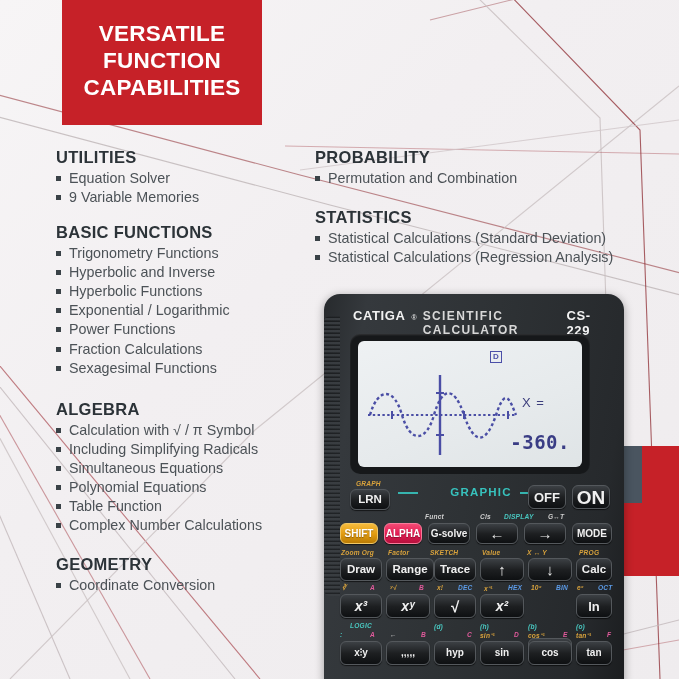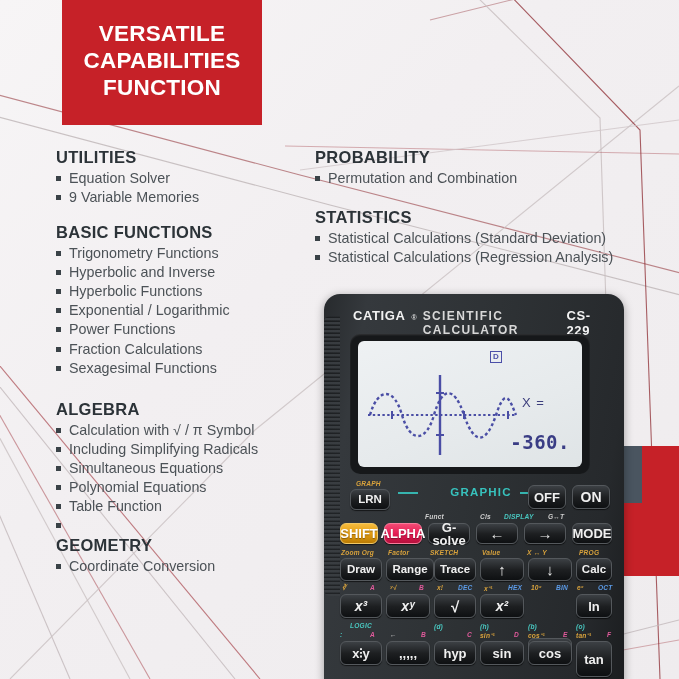--- a/index.html
+++ b/index.html
@@ -121,21 +121,21 @@
   .krow{position:absolute;left:0;width:300px;height:30px;}
   .key{
     position:absolute;box-sizing:border-box;
     background:linear-gradient(180deg,#3c4044 0%,#1d1f21 52%,#0e1012 100%);
     border:1px solid #54585c;border-radius:6px;
     color:#f0f0f0;font-size:11.5px;font-weight:bold;
     display:flex;align-items:center;justify-content:center;
     text-align:center;line-height:1;
     box-shadow:0 1px 1px rgba(0,0,0,.6);
   }
-  .key.sm{font-size:13px;}
+  .key.sm{font-size:10px;}
   .key.orange{
     background:linear-gradient(180deg,#f6bb3c 0%,#e09a10 55%,#b97b05 100%);
     border-color:#f0c765;color:#fff;text-shadow:0 1px 1px rgba(0,0,0,.35);
   }
   .key.pink{
     background:linear-gradient(180deg,#f44a74 0%,#e21a52 55%,#b5103c 100%);
     border-color:#f77b9a;color:#fff;text-shadow:0 1px 1px rgba(0,0,0,.35);
   }
   .key.arrow{font-size:15px;color:#e9e9e9;}
   .klabel{
@@ -179,22 +179,22 @@
       <path d="M595 655 L679 640" stroke="#9c2b33" opacity=".35"></path>
     </g>
   </svg>
 
   <div class="corner-block"></div>
   <div class="gray-tab"></div>
 
   <div class="banner">
     <div class="banner-title">
       <div>VERSATILE</div>
+      <div>FUNCTION</div>
       <div>CAPABILITIES</div>
-      <div>FUNCTION</div>
     </div>
   </div>
 
   <div class="col col-left">
 
     <div class="sec">
       <div class="sec-head">UTILITIES</div>
       <ul class="feat">
         <li><span class="bullet"></span><span>Equation Solver</span></li>
         <li><span class="bullet"></span><span>9 Variable Memories</span></li>
@@ -215,21 +215,21 @@
     </div>
 
     <div class="sec" style="margin-top:22px;">
       <div class="sec-head">ALGEBRA</div>
       <ul class="feat">
         <li><span class="bullet"></span><span>Calculation with √ / π  Symbol</span></li>
         <li><span class="bullet"></span><span>Including Simplifying Radicals</span></li>
         <li><span class="bullet"></span><span>Simultaneous Equations</span></li>
         <li><span class="bullet"></span><span>Polynomial Equations</span></li>
         <li><span class="bullet"></span><span>Table Function</span></li>
-        <li><span class="bullet"></span></li>
+        <li><span class="bullet"></span><span>Complex Number Calculations</span></li>
       </ul>
     </div>
 
     <div class="sec" style="margin-top:20px;">
       <div class="sec-head">GEOMETRY</div>
       <ul class="feat">
         <li><span class="bullet"></span><span>Coordinate Conversion</span></li>
       </ul>
     </div>
   </div>
@@ -287,21 +287,21 @@
 
     <div class="keys">
 
       <div class="krow" style="top:0;">
         <div class="klabel lab-y" style="left:32px;top:0;">GRAPH</div>
         <div class="key" style="left:26px;top:9px;width:40px;height:21px;">LRN</div>
         <div class="graphic-line" style="left:74px;width:20px;"></div>
         <div class="graphic-word">GRAPHIC</div>
         <div class="graphic-line" style="left:196px;width:20px;"></div>
         <div class="key" style="left:204px;top:5px;width:38px;height:24px;font-size:13px;">OFF</div>
-        <div class="key" style="left:248px;top:5px;width:38px;height:24px;font-size:14px;">ON</div>
+        <div class="key" style="left:248px;top:5px;width:38px;height:24px;font-size:19px;">ON</div>
       </div>
 
       <div class="krow" style="top:41px;">
         <div class="klabel lab-w" style="left:101px;top:-8px;">Funct</div>
         <div class="klabel lab-w" style="left:156px;top:-8px;">Cls</div>
         <div class="klabel lab-c" style="left:180px;top:-8px;">DISPLAY</div>
         <div class="klabel lab-w" style="left:224px;top:-8px;">G↔T</div>
 
         <div class="key orange sm" style="left:16px;top:2px;width:38px;height:21px;">SHIFT</div>
         <div class="key pink sm" style="left:60px;top:2px;width:38px;height:21px;">ALPHA</div>
@@ -365,19 +365,19 @@
         <div class="klabel lab-p" style="left:239px;top:3px;">E</div>
         <div class="klabel lab-c" style="left:252px;top:-5px;">(o)</div>
         <div class="klabel lab-y" style="left:252px;top:3px;">tan⁻¹</div>
         <div class="klabel lab-p" style="left:283px;top:3px;">F</div>
 
         <div class="key sm" style="left:16px;top:13px;width:42px;height:24px;">x⫶y</div>
         <div class="key sm" style="left:62px;top:13px;width:44px;height:24px;">,,,,,</div>
         <div class="key sm" style="left:110px;top:13px;width:42px;height:24px;">hyp</div>
         <div class="key sm" style="left:156px;top:13px;width:44px;height:24px;">sin</div>
         <div class="key sm" style="left:204px;top:13px;width:44px;height:24px;">cos</div>
-        <div class="key sm" style="left:252px;top:13px;width:36px;height:36px;text-align:center;">tan</div>
+        <div class="key sm" style="left:252px;top:13px;width:36px;height:24px;text-align:center;">tan</div>
       </div>
 
     </div>
   </div>
 
 </div>
 
 </body></html>

